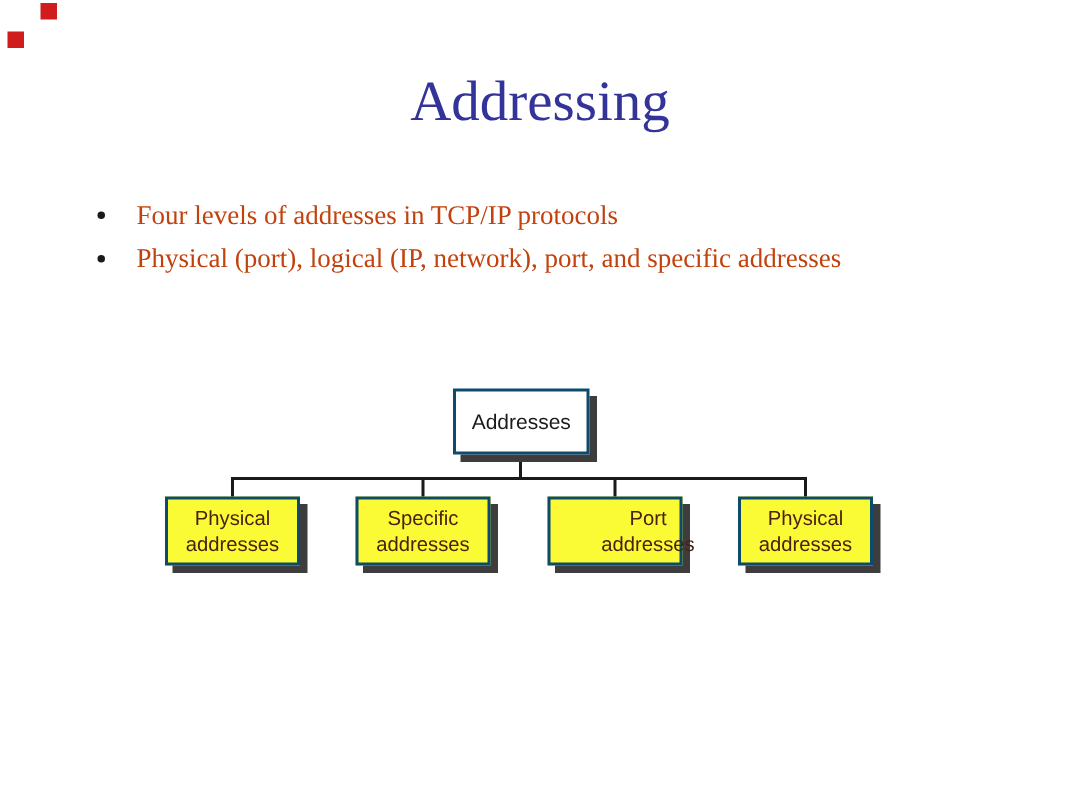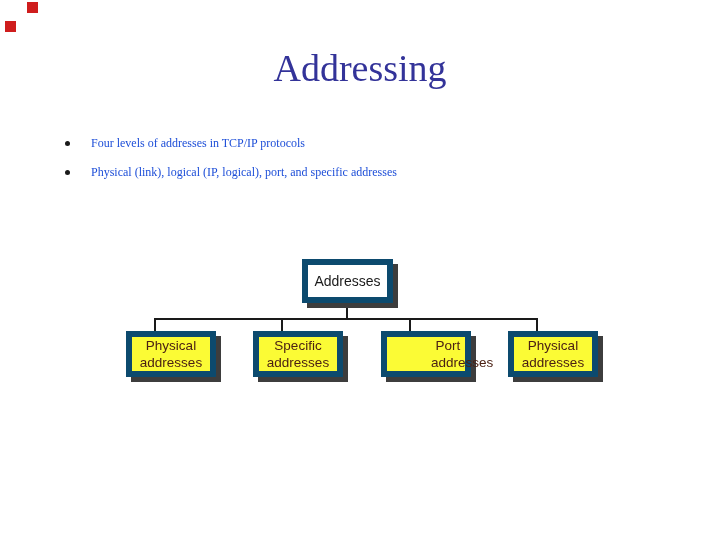--- a/index.html
+++ b/index.html
@@ -42,22 +42,22 @@
     left: 62px;
     top: 134px;
     margin: 0;
     padding: 0;
     list-style: none;
   }
   .bullet-item {
     display: flex;
     align-items: flex-start;
     margin: 0 0 10px 0;
-    font-size: 12px;
-    color: #1d4ed8;
+    font-size: 18px;
+    color: #c2410c;
     line-height: 19px;
   }
   .dot {
     width: 5px;
     height: 5px;
     border-radius: 50%;
     background: #1a1a1a;
     margin: 7px 21px 0 3px;
     flex: 0 0 auto;
   }
@@ -70,43 +70,43 @@
   .hbar  { left: 154px; top: 318px; width: 384px; height: 2px;  }
   .drop  { top: 318px;  width: 2px; height: 15px; }
   .d1 { left: 154px; }
   .d2 { left: 281px; }
   .d3 { left: 409px; }
   .d4 { left: 536px; }
 
   .box {
     position: absolute;
     box-sizing: border-box;
-    border: 6px solid #0c4a6e;
+    border: 2px solid #0c4a6e;
     box-shadow: 5px 5px 0 0 #3d3d3d;
     display: flex;
     flex-direction: column;
+    align-items: center;
     justify-content: center;
     text-align: center;
     font-family: "Liberation Sans", sans-serif;
   }
   .root-box {
     left: 302px; top: 259px;
     width: 91px; height: 44px;
     background: #ffffff;
     color: #1a1a1a;
     font-size: 14px;
   }
   .child-box {
     top: 331px;
     width: 90px; height: 46px;
     background: #fbfb35;
     color: #4b2114;
     font-size: 13.5px;
     line-height: 17px;
-    margin-left: 16px;
   }
   .c1 { left: 110px; }
   .c2 { left: 237px; }
   .c3 { left: 365px; padding-left: 44px; }
   .c4 { left: 492px; }
 </style>
 </head>
 <body>
 
 <div class="slide">
@@ -116,21 +116,21 @@
 
   <h1 class="title">Addressing</h1>
 
   <ul class="bullets">
     <li class="bullet-item">
       <span class="dot"></span>
       <span>Four levels of addresses in TCP/IP protocols</span>
     </li>
     <li class="bullet-item">
       <span class="dot"></span>
-      <span>Physical (link), logical (IP, logical), port, and specific addresses</span>
+      <span>Physical (port), logical (IP, network), port, and specific addresses</span>
     </li>
   </ul>
 
   <div class="diagram">
 
     <div class="connector stem"></div>
     <div class="connector hbar"></div>
     <div class="connector drop d1"></div>
     <div class="connector drop d2"></div>
     <div class="connector drop d3"></div>

